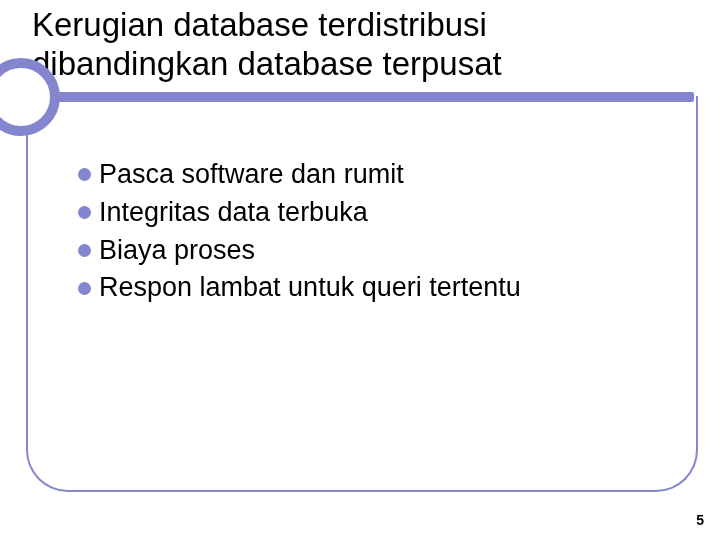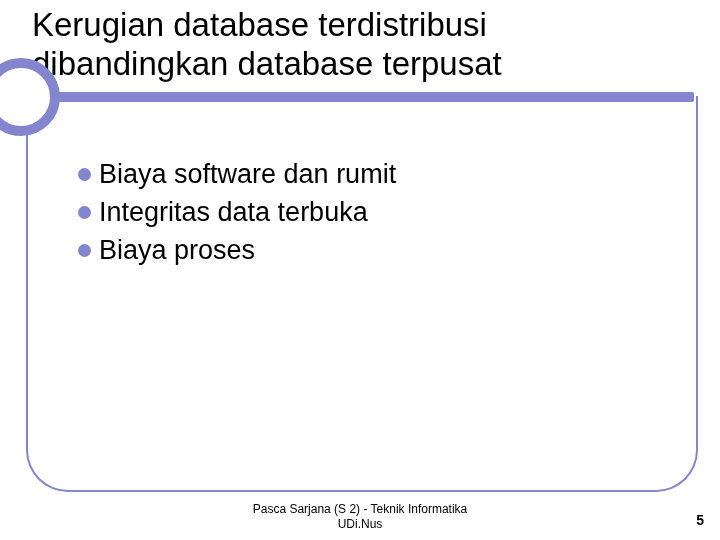--- a/index.html
+++ b/index.html
@@ -93,32 +93,32 @@
 
   <div class="title">Kerugian database terdistribusi dibandingkan database terpusat</div>
 
   <div class="bar"></div>
   <div class="frame"></div>
   <div class="circle"></div>
 
   <ul class="bullets">
     <li>
       <span class="bullet-icon"></span>
-      <span>Biaya software dan rumit</span>
+      <span>Pasca software dan rumit</span>
     </li>
     <li>
       <span class="bullet-icon"></span>
       <span>Integritas data terbuka</span>
     </li>
     <li>
       <span class="bullet-icon"></span>
       <span>Biaya proses</span>
     </li>
+    <li>
+      <span class="bullet-icon"></span>
+      <span>Respon lambat untuk queri tertentu</span>
+    </li>
   </ul>
 
-  <div class="footer">
-    <div>Pasca Sarjana (S 2) - Teknik Informatika</div>
-    <div>UDi.Nus</div>
-  </div>
 
   <div class="page-num">5</div>
 
 </div>
 
 </body></html>

